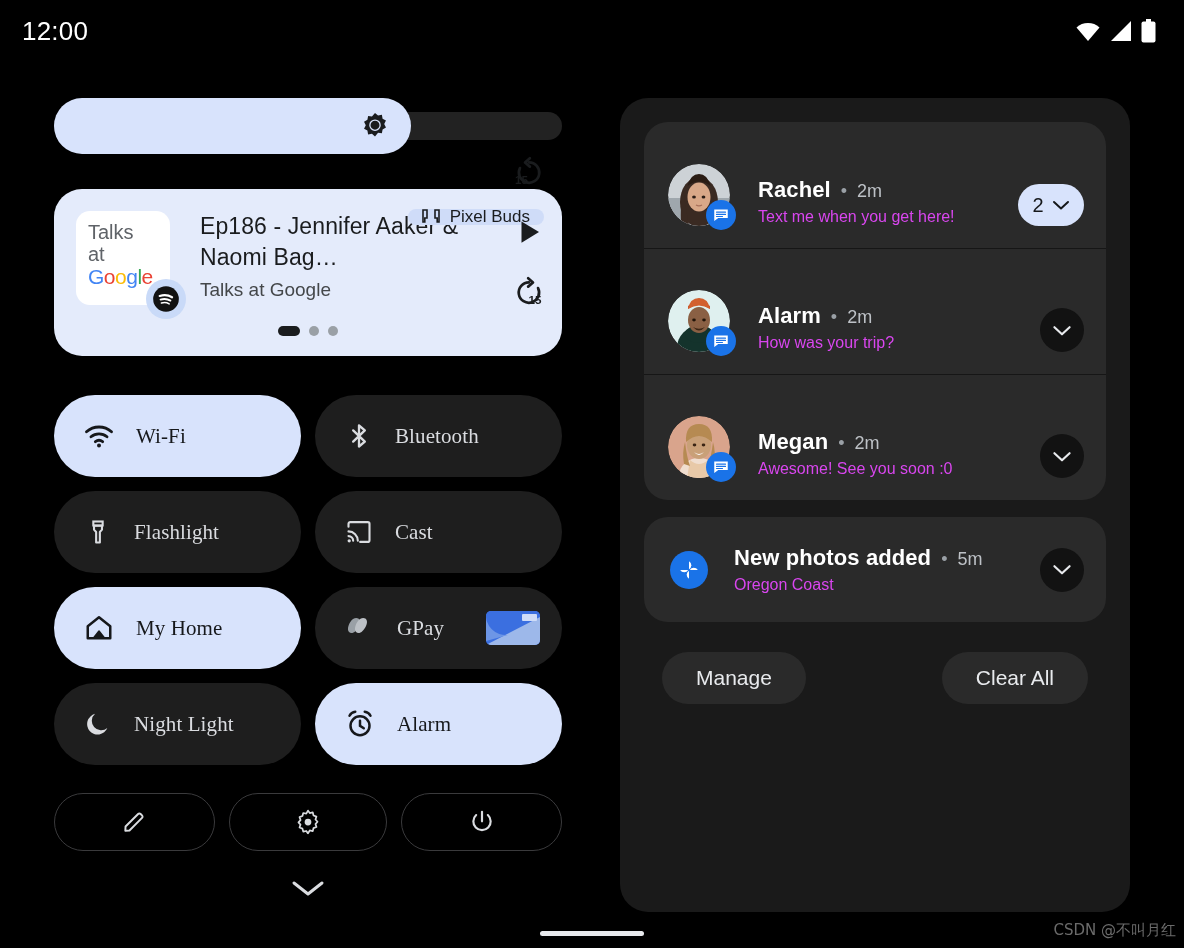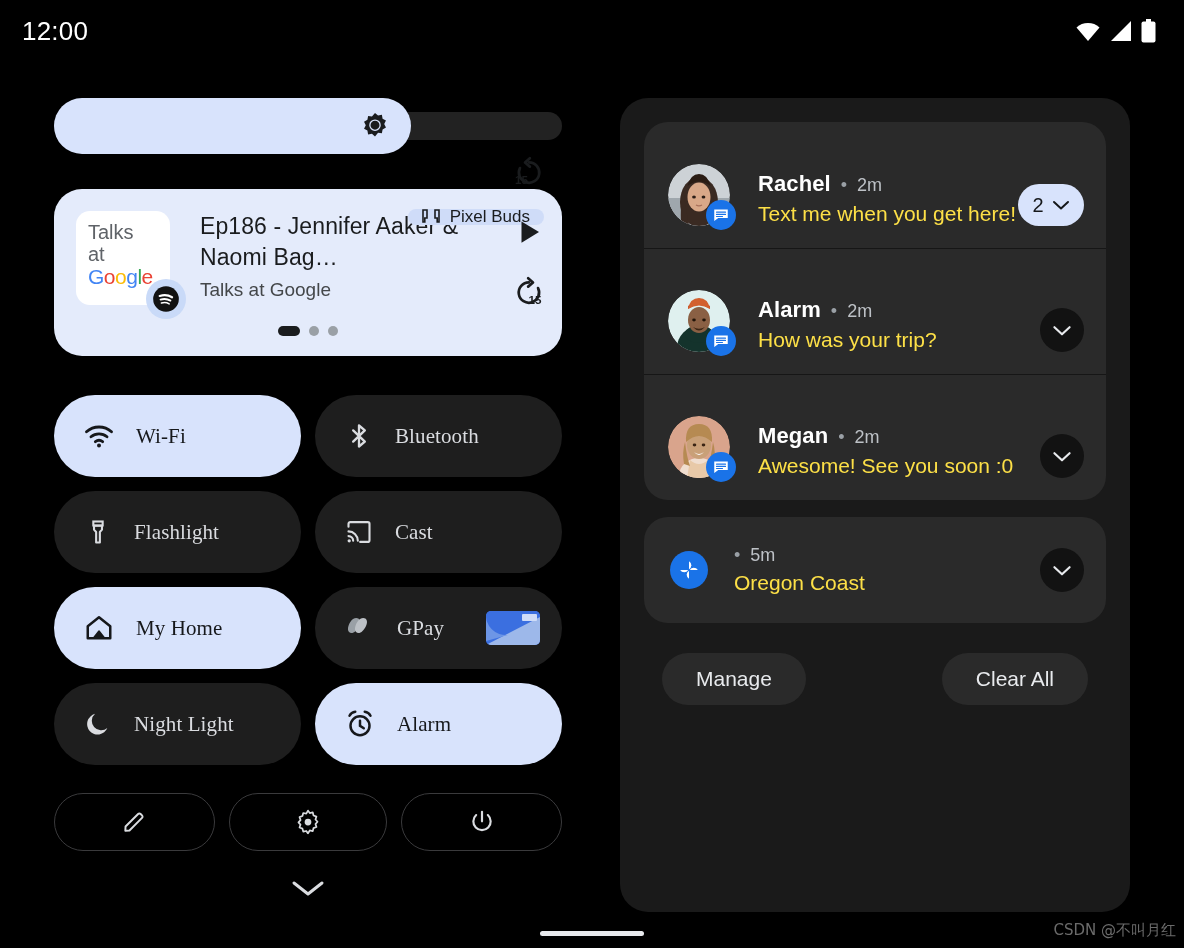--- a/index.html
+++ b/index.html
@@ -136,21 +136,21 @@
   .avatar { width:62px; height:62px; border-radius:50%; overflow:hidden; display:block; }
   .msg-badge {
     position:absolute; right:-6px; bottom:-4px; width:30px; height:30px;
     border-radius:50%; background:#1a73e8; display:flex; align-items:center; justify-content:center;
   }
   .notif-body { flex:1; margin-left:28px; }
   .notif-head { display:flex; align-items:baseline; gap:10px; }
   .notif-name { font-size:22px; font-weight:700; color:#ffffff; letter-spacing:.1px; }
   .notif-sep { color:#9aa0a6; font-size:18px; }
   .notif-time { color:#bdc1c6; font-size:18px; }
-  .notif-text { margin-top:5px; font-size:21px; color:#fde047; font-weight:400; }
+  .notif-text { margin-top:5px; font-size:16px; color:#d946ef; font-weight:400; }
   .expand-btn {
     width:44px; height:44px; border-radius:50%; background:#121212;
     display:flex; align-items:center; justify-content:center; cursor:pointer; flex:0 0 44px;
   }
   .count-chip {
     height:42px; min-width:66px; border-radius:21px; background:#d8e3fc;
     display:flex; align-items:center; justify-content:center; gap:8px;
     padding:0 12px; cursor:pointer; color:#16181b; font-size:20px; font-weight:400;
   }
   .notif-card-single {
@@ -514,20 +514,21 @@
         <div class="photos-icon">
           <svg width="24" height="24" viewBox="0 0 24 24">
             <path d="M12 11.2 L12 3.2 a4.6 4.6 0 0 1 0 8" fill="#ffffff"></path>
             <path d="M12.8 12 L20.8 12 a4.6 4.6 0 0 0 -8 0" fill="#ffffff"></path>
             <path d="M12 12.8 L12 20.8 a4.6 4.6 0 0 1 0 -8" fill="#ffffff"></path>
             <path d="M11.2 12 L3.2 12 a4.6 4.6 0 0 0 8 0" fill="#ffffff"></path>
           </svg>
         </div>
         <div class="photos-body">
           <div class="notif-head">
+            <span class="notif-name">New photos added</span>
             <span class="notif-sep">•</span>
             <span class="notif-time">5m</span>
           </div>
           <div class="notif-text">Oregon Coast</div>
         </div>
         <div class="expand-btn">
           <svg width="20" height="13" viewBox="0 0 18 12">
             <path d="M2 3 L9 9.5 L16 3" fill="none" stroke="#e8eaed" stroke-width="2" stroke-linecap="round" stroke-linejoin="round"></path>
           </svg>
         </div>

